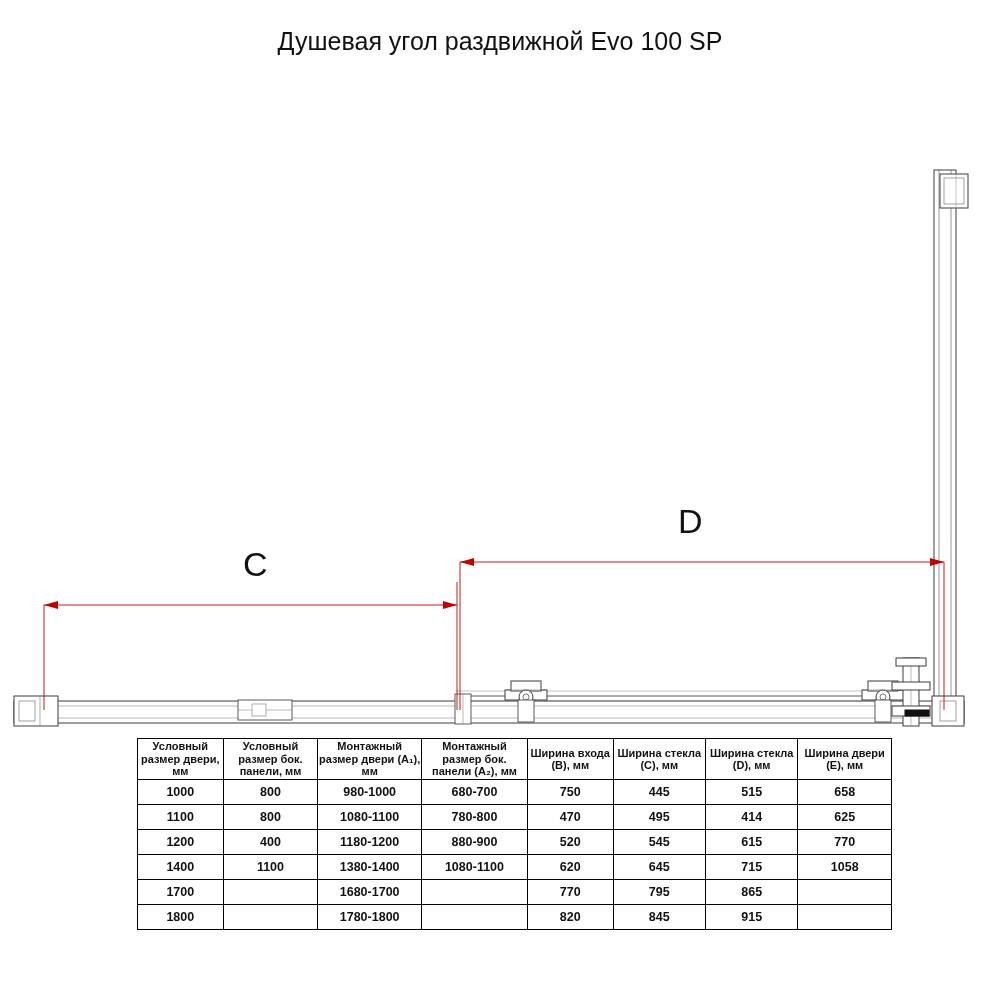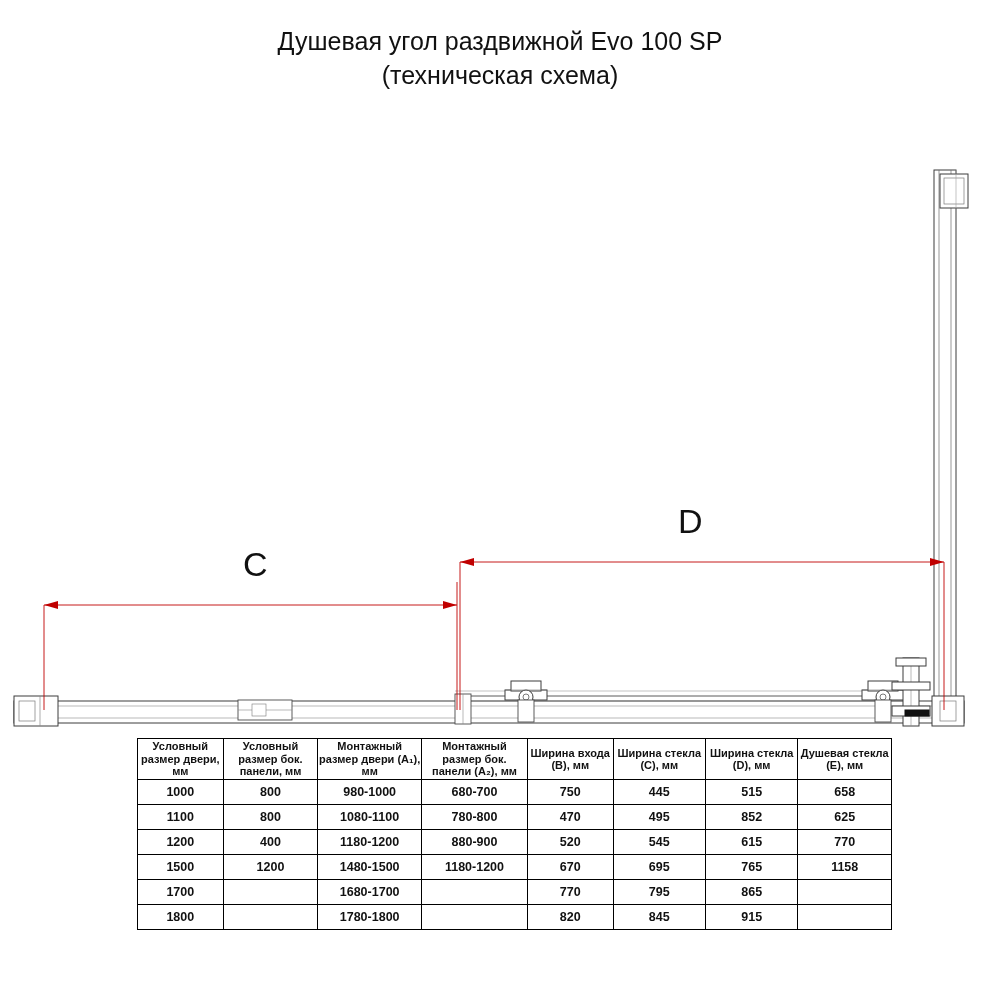--- a/index.html
+++ b/index.html
@@ -87,21 +87,20 @@
   #spec-table col.c6 { width: 82px; }
   #spec-table col.c7 { width: 83px; }
 </style>
 </head>
 <body>
 
 <div id="page">
 
   <div class="title">
     <span class="l1">Душевая угол раздвижной Evo 100 SP</span>
-    <span class="l2">(техническая схема)</span>
   </div>
 
   <div id="drawing">
     <svg width="1000" height="610" viewBox="0 0 1000 610">
 
       <g>
         <rect x="934" y="40" width="22" height="542" fill="#ffffff" stroke="#3c3c3c" stroke-width="1"></rect>
         <line x1="939" y1="40" x2="939" y2="582" stroke="#6a6a6a" stroke-width="0.7"></line>
         <line x1="951" y1="40" x2="951" y2="582" stroke="#6a6a6a" stroke-width="0.7"></line>
 
@@ -200,63 +199,63 @@
     </colgroup>
     <thead>
       <tr>
         <th>Условный размер двери, мм</th>
         <th>Условный размер бок. панели, мм</th>
         <th>Монтажный размер двери (A₁), мм</th>
         <th>Монтажный размер бок. панели (A₂), мм</th>
         <th>Ширина входа (B), мм</th>
         <th>Ширина стекла (C), мм</th>
         <th>Ширина стекла (D), мм</th>
-        <th>Душевая стекла (E), мм</th>
+        <th>Ширина двери (E), мм</th>
       </tr>
     </thead>
     <tbody>
       <tr>
         <td>1000</td>
         <td>800</td>
         <td>980-1000</td>
         <td>680-700</td>
         <td>750</td>
         <td>445</td>
         <td>515</td>
         <td>658</td>
       </tr>
       <tr>
         <td>1100</td>
         <td>800</td>
         <td>1080-1100</td>
         <td>780-800</td>
         <td>470</td>
         <td>495</td>
-        <td>852</td>
+        <td>414</td>
         <td>625</td>
       </tr>
       <tr>
         <td>1200</td>
         <td>400</td>
         <td>1180-1200</td>
         <td>880-900</td>
         <td>520</td>
         <td>545</td>
         <td>615</td>
         <td>770</td>
       </tr>
       <tr>
-        <td>1500</td>
-        <td>1200</td>
-        <td>1480-1500</td>
-        <td>1180-1200</td>
-        <td>670</td>
-        <td>695</td>
-        <td>765</td>
-        <td>1158</td>
+        <td>1400</td>
+        <td>1100</td>
+        <td>1380-1400</td>
+        <td>1080-1100</td>
+        <td>620</td>
+        <td>645</td>
+        <td>715</td>
+        <td>1058</td>
       </tr>
       <tr>
         <td>1700</td>
         <td></td>
         <td>1680-1700</td>
         <td></td>
         <td>770</td>
         <td>795</td>
         <td>865</td>
         <td></td>

